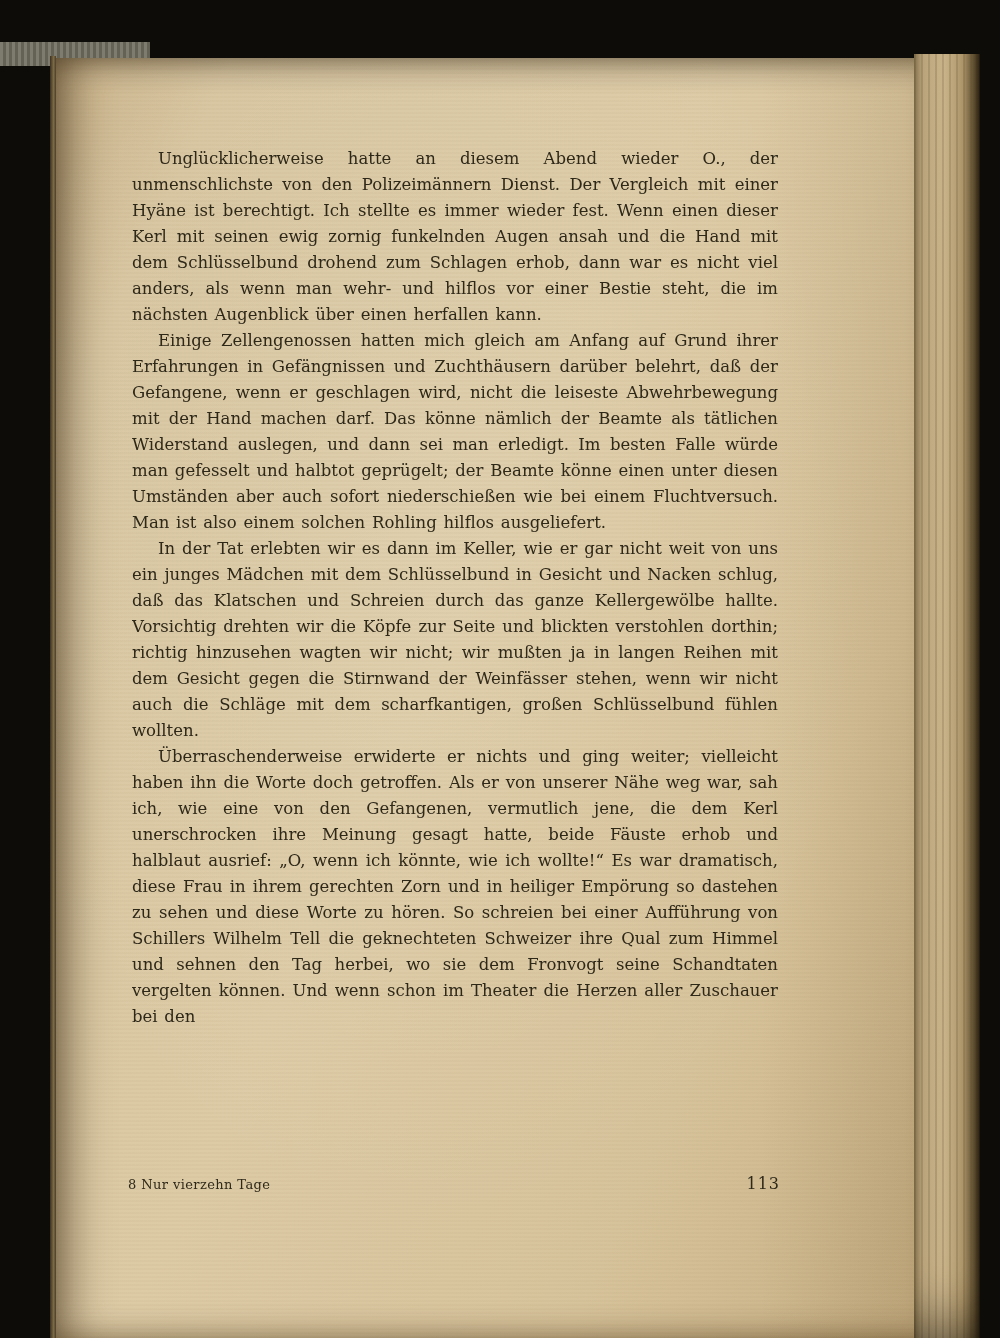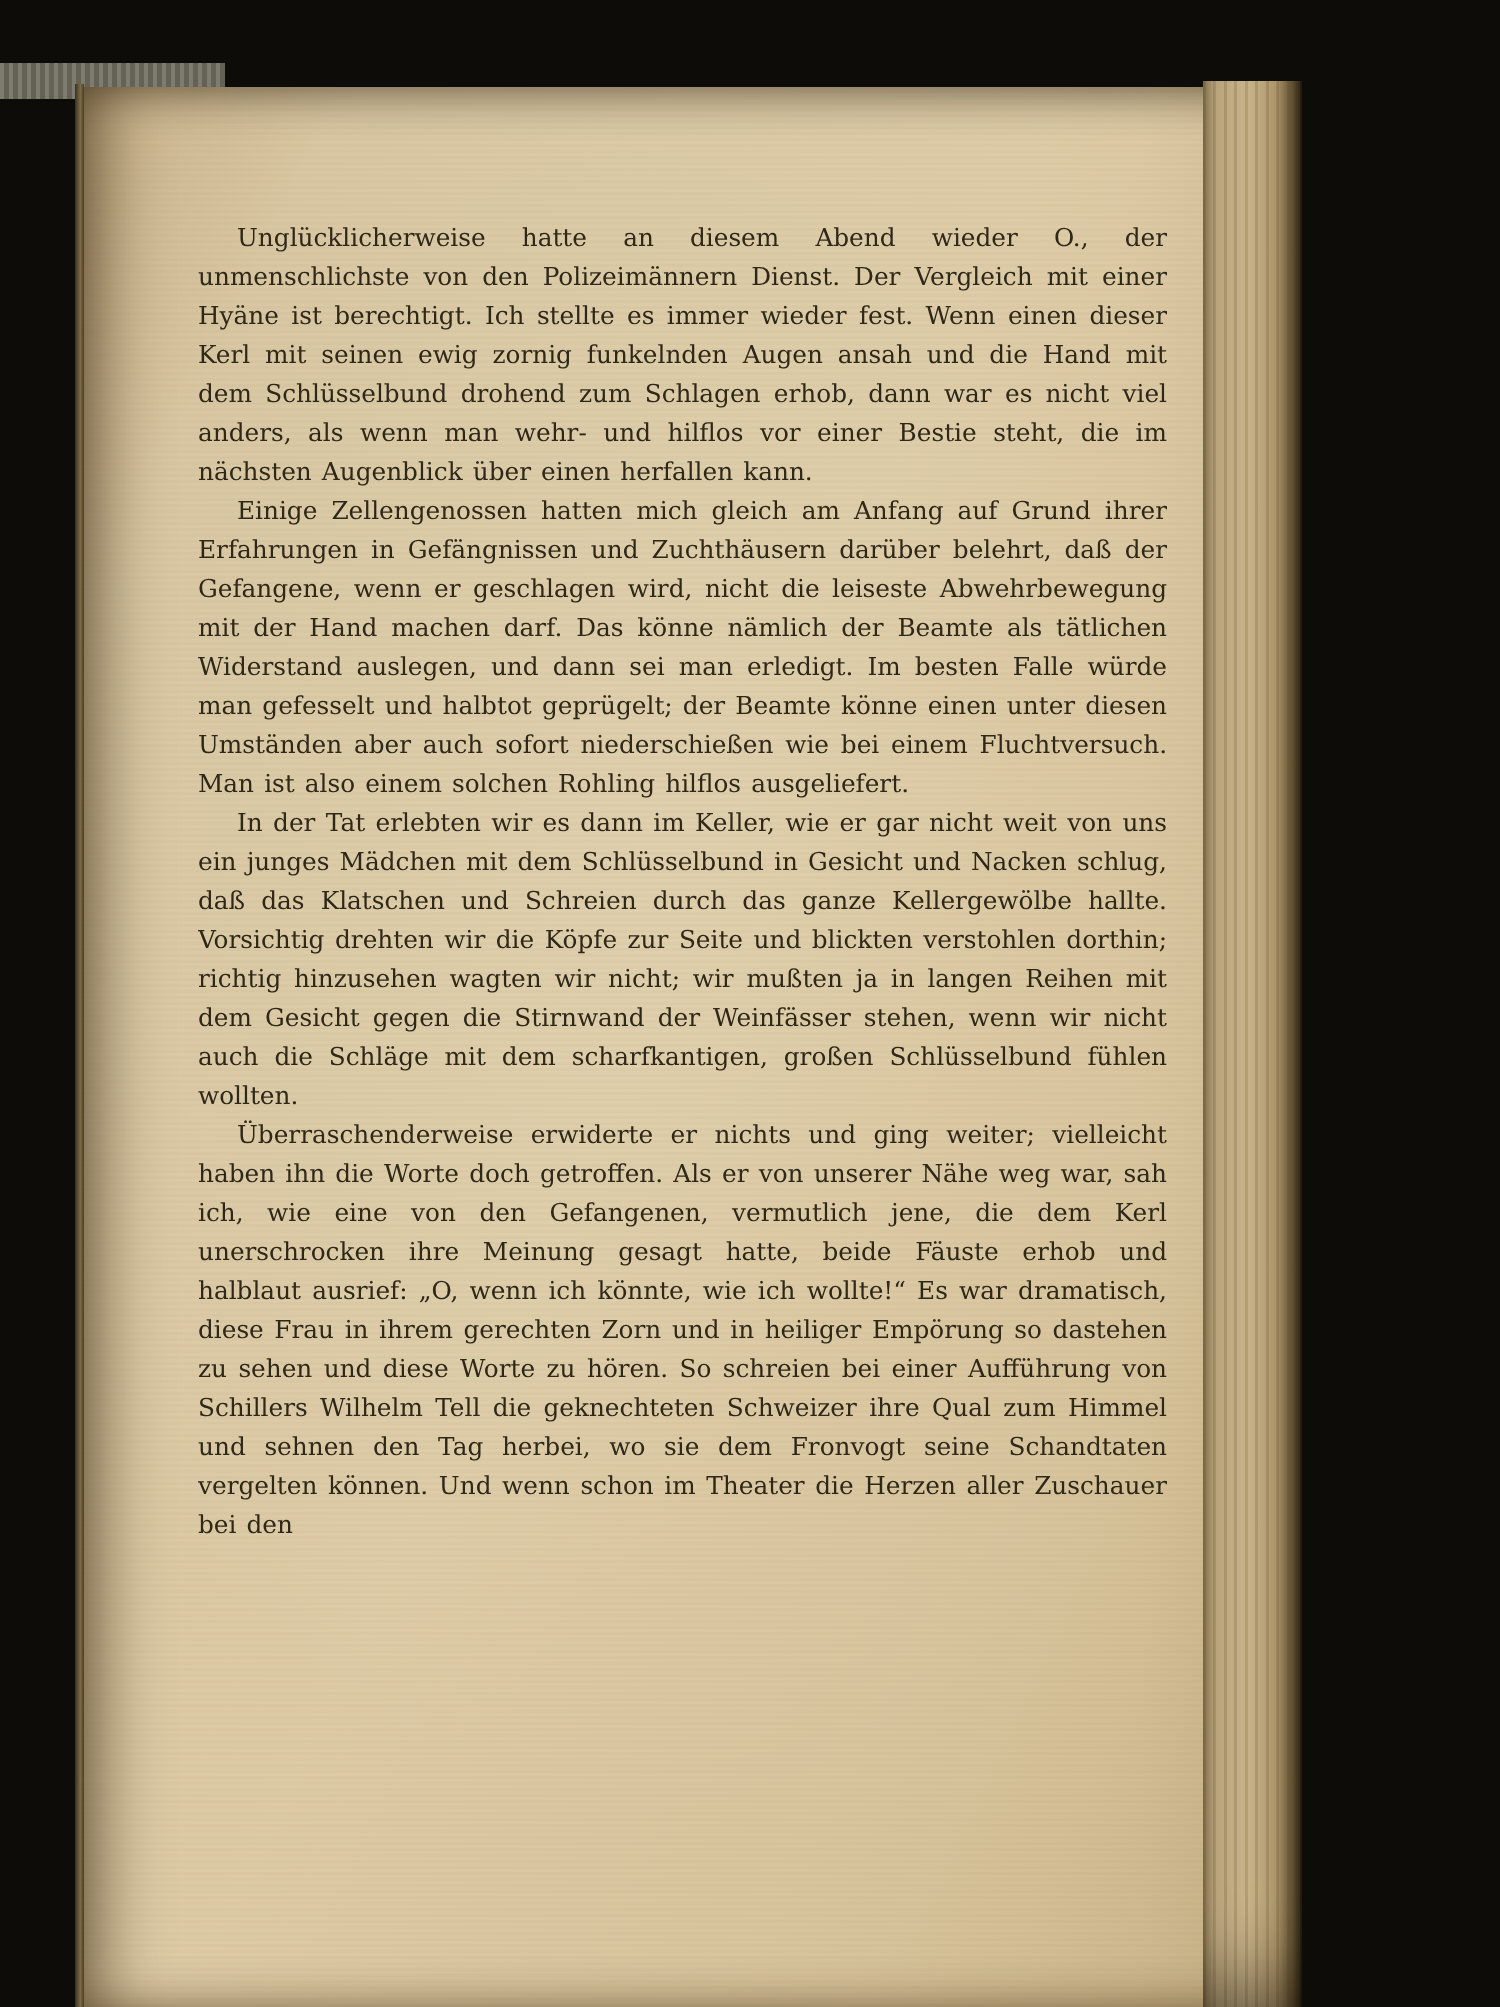--- a/index.html
+++ b/index.html
@@ -2,21 +2,21 @@
 <html lang="de"><head>
 <meta charset="utf-8">
 <style>
   html, body {
     margin: 0;
     padding: 0;
     background: #0d0c09;
   }
   .scene {
     position: relative;
-    width: 868px;
+    width: 980px;
     height: 1338px;
     background: #0d0c09;
     overflow: hidden;
     font-family: "DejaVu Serif", "Liberation Serif", serif;
   }
   
   .binding-cloth {
     position: absolute;
     left: 0;
     top: 42px;
@@ -124,16 +124,20 @@
   <div class="binding-cloth"></div>
   <div class="under-page-edge"></div>
 
   <div class="page">
     <div class="text-block" lang="de">
       <p>Unglücklicherweise hatte an diesem Abend wieder O., der unmenschlichste von den Polizeimännern Dienst. Der Vergleich mit einer Hyäne ist berechtigt. Ich stellte es immer wieder fest. Wenn einen dieser Kerl mit seinen ewig zornig funkelnden Augen ansah und die Hand mit dem Schlüsselbund drohend zum Schlagen erhob, dann war es nicht viel anders, als wenn man wehr- und hilflos vor einer Bestie steht, die im nächsten Augenblick über einen herfallen kann.</p>
       <p>Einige Zellengenossen hatten mich gleich am Anfang auf Grund ihrer Erfahrungen in Gefängnissen und Zuchthäusern darüber belehrt, daß der Gefangene, wenn er geschlagen wird, nicht die leiseste Abwehrbewegung mit der Hand machen darf. Das könne nämlich der Beamte als tätlichen Widerstand auslegen, und dann sei man erledigt. Im besten Falle würde man gefesselt und halbtot geprügelt; der Beamte könne einen unter diesen Umständen aber auch sofort niederschießen wie bei einem Fluchtversuch. Man ist also einem solchen Rohling hilflos ausgeliefert.</p>
       <p>In der Tat erlebten wir es dann im Keller, wie er gar nicht weit von uns ein junges Mädchen mit dem Schlüsselbund in Gesicht und Nacken schlug, daß das Klatschen und Schreien durch das ganze Kellergewölbe hallte. Vorsichtig drehten wir die Köpfe zur Seite und blickten verstohlen dorthin; richtig hinzusehen wagten wir nicht; wir mußten ja in langen Reihen mit dem Gesicht gegen die Stirnwand der Weinfässer stehen, wenn wir nicht auch die Schläge mit dem scharfkantigen, großen Schlüsselbund fühlen wollten.</p>
       <p>Überraschenderweise erwiderte er nichts und ging weiter; vielleicht haben ihn die Worte doch getroffen. Als er von unserer Nähe weg war, sah ich, wie eine von den Gefangenen, vermutlich jene, die dem Kerl unerschrocken ihre Meinung gesagt hatte, beide Fäuste erhob und halblaut ausrief: „O, wenn ich könnte, wie ich wollte!“ Es war dramatisch, diese Frau in ihrem gerechten Zorn und in heiliger Empörung so dastehen zu sehen und diese Worte zu hören. So schreien bei einer Aufführung von Schillers Wilhelm Tell die geknechteten Schweizer ihre Qual zum Himmel und sehnen den Tag herbei, wo sie dem Fronvogt seine Schandtaten vergelten können. Und wenn schon im Theater die Herzen aller Zuschauer bei den</p>
     </div>
+    <div class="footer">
+      <span class="signature">8 Nur vierzehn Tage</span>
+      <span class="page-number">113</span>
+    </div>
   </div>
 
   <div class="page-stack"></div>
 </div>
 
 </body></html>

